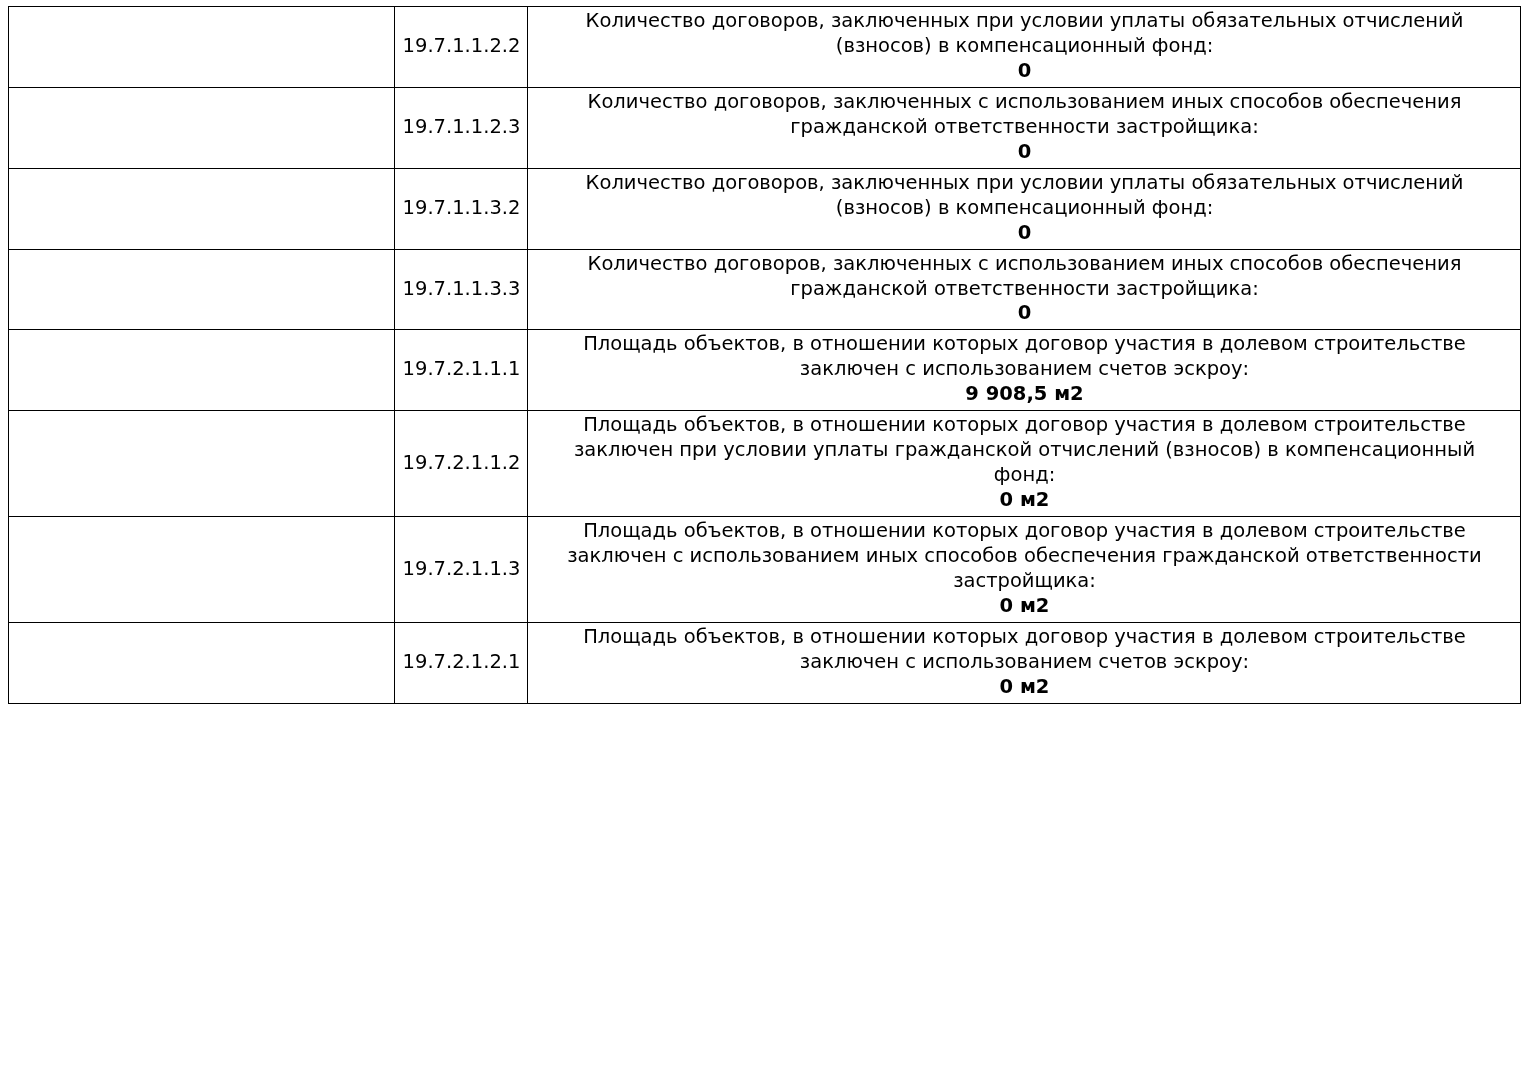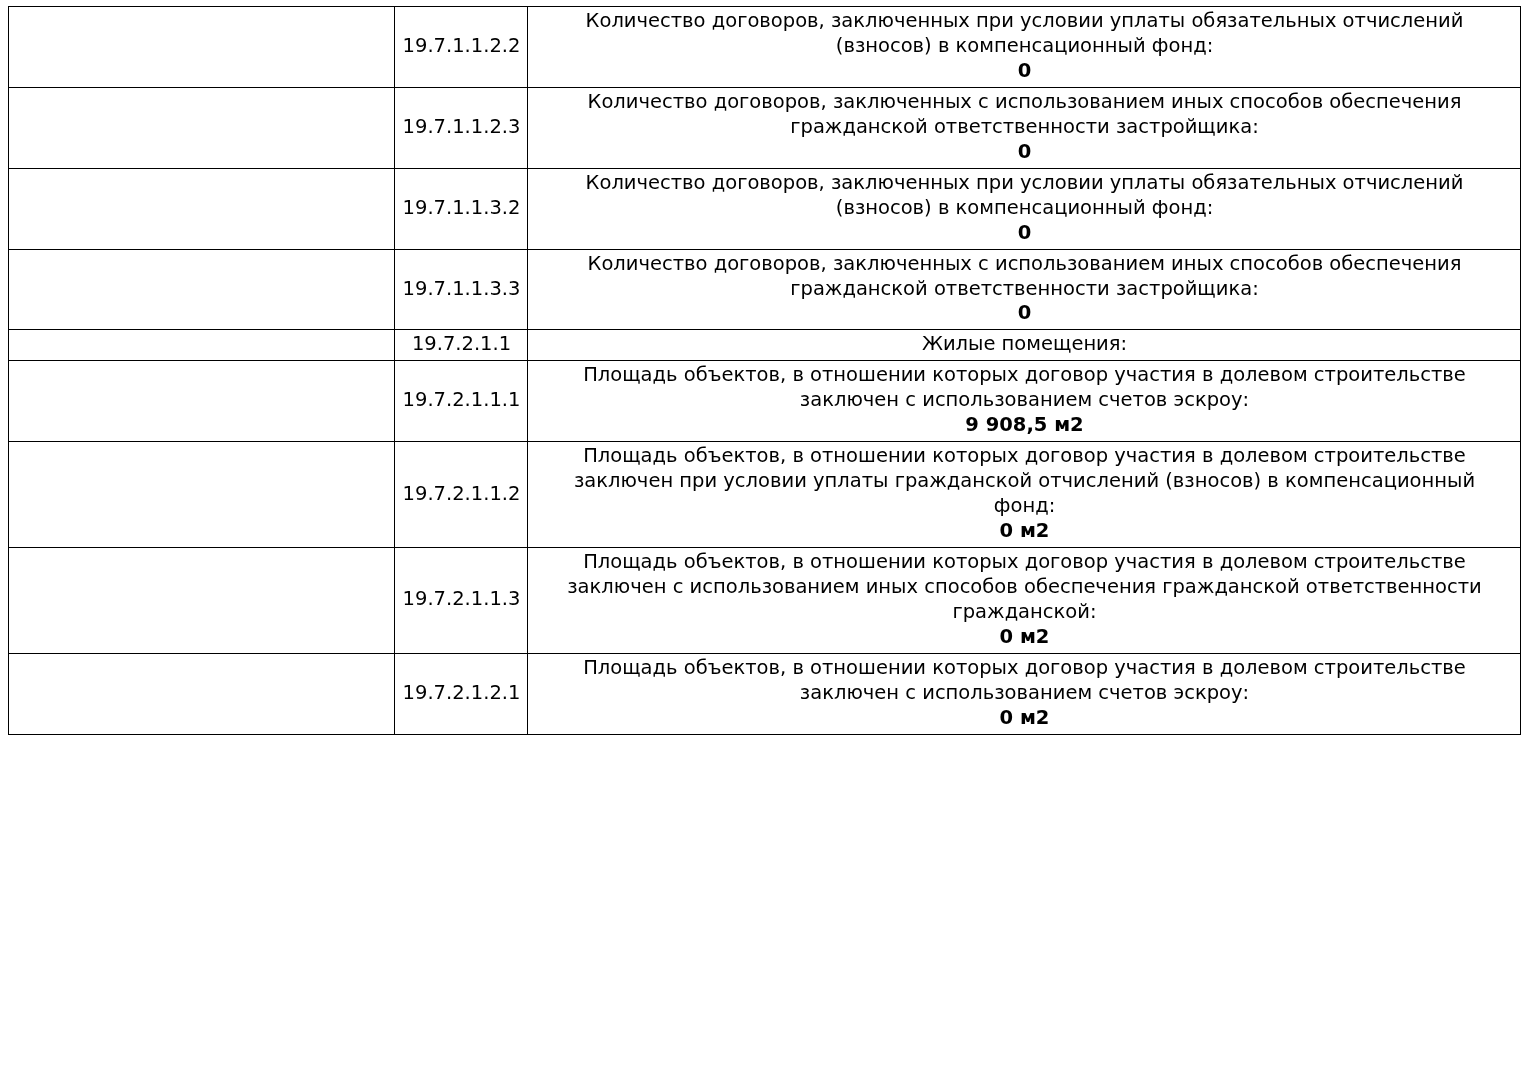--- a/index.html
+++ b/index.html
@@ -100,27 +100,20 @@
           <td class="empty-cell">&nbsp;</td>
           <td class="code-cell">19.7.1.1.3.3</td>
           <td class="text-cell">
             <span class="line">Количество договоров, заключенных с использованием иных способов обеспечения</span>
             <span class="line">гражданской ответственности застройщика:</span>
             <span class="line val">0</span>
           </td>
         </tr>
         <tr>
           <td class="empty-cell">&nbsp;</td>
-          <td class="code-cell">19.7.2.1.1</td>
-          <td class="text-cell">
-            <span class="line">Жилые помещения:</span>
-          </td>
-        </tr>
-        <tr>
-          <td class="empty-cell">&nbsp;</td>
           <td class="code-cell">19.7.2.1.1.1</td>
           <td class="text-cell">
             <span class="line">Площадь объектов, в отношении которых договор участия в долевом строительстве</span>
             <span class="line">заключен с использованием счетов эскроу:</span>
             <span class="line val">9 908,5 м2</span>
           </td>
         </tr>
         <tr>
           <td class="empty-cell">&nbsp;</td>
           <td class="code-cell">19.7.2.1.1.2</td>
@@ -130,21 +123,21 @@
             <span class="line">фонд:</span>
             <span class="line val">0 м2</span>
           </td>
         </tr>
         <tr>
           <td class="empty-cell">&nbsp;</td>
           <td class="code-cell">19.7.2.1.1.3</td>
           <td class="text-cell">
             <span class="line">Площадь объектов, в отношении которых договор участия в долевом строительстве</span>
             <span class="line">заключен с использованием иных способов обеспечения гражданской ответственности</span>
-            <span class="line">гражданской:</span>
+            <span class="line">застройщика:</span>
             <span class="line val">0 м2</span>
           </td>
         </tr>
         <tr>
           <td class="empty-cell">&nbsp;</td>
           <td class="code-cell">19.7.2.1.2.1</td>
           <td class="text-cell">
             <span class="line">Площадь объектов, в отношении которых договор участия в долевом строительстве</span>
             <span class="line">заключен с использованием счетов эскроу:</span>
             <span class="line val">0 м2</span>

